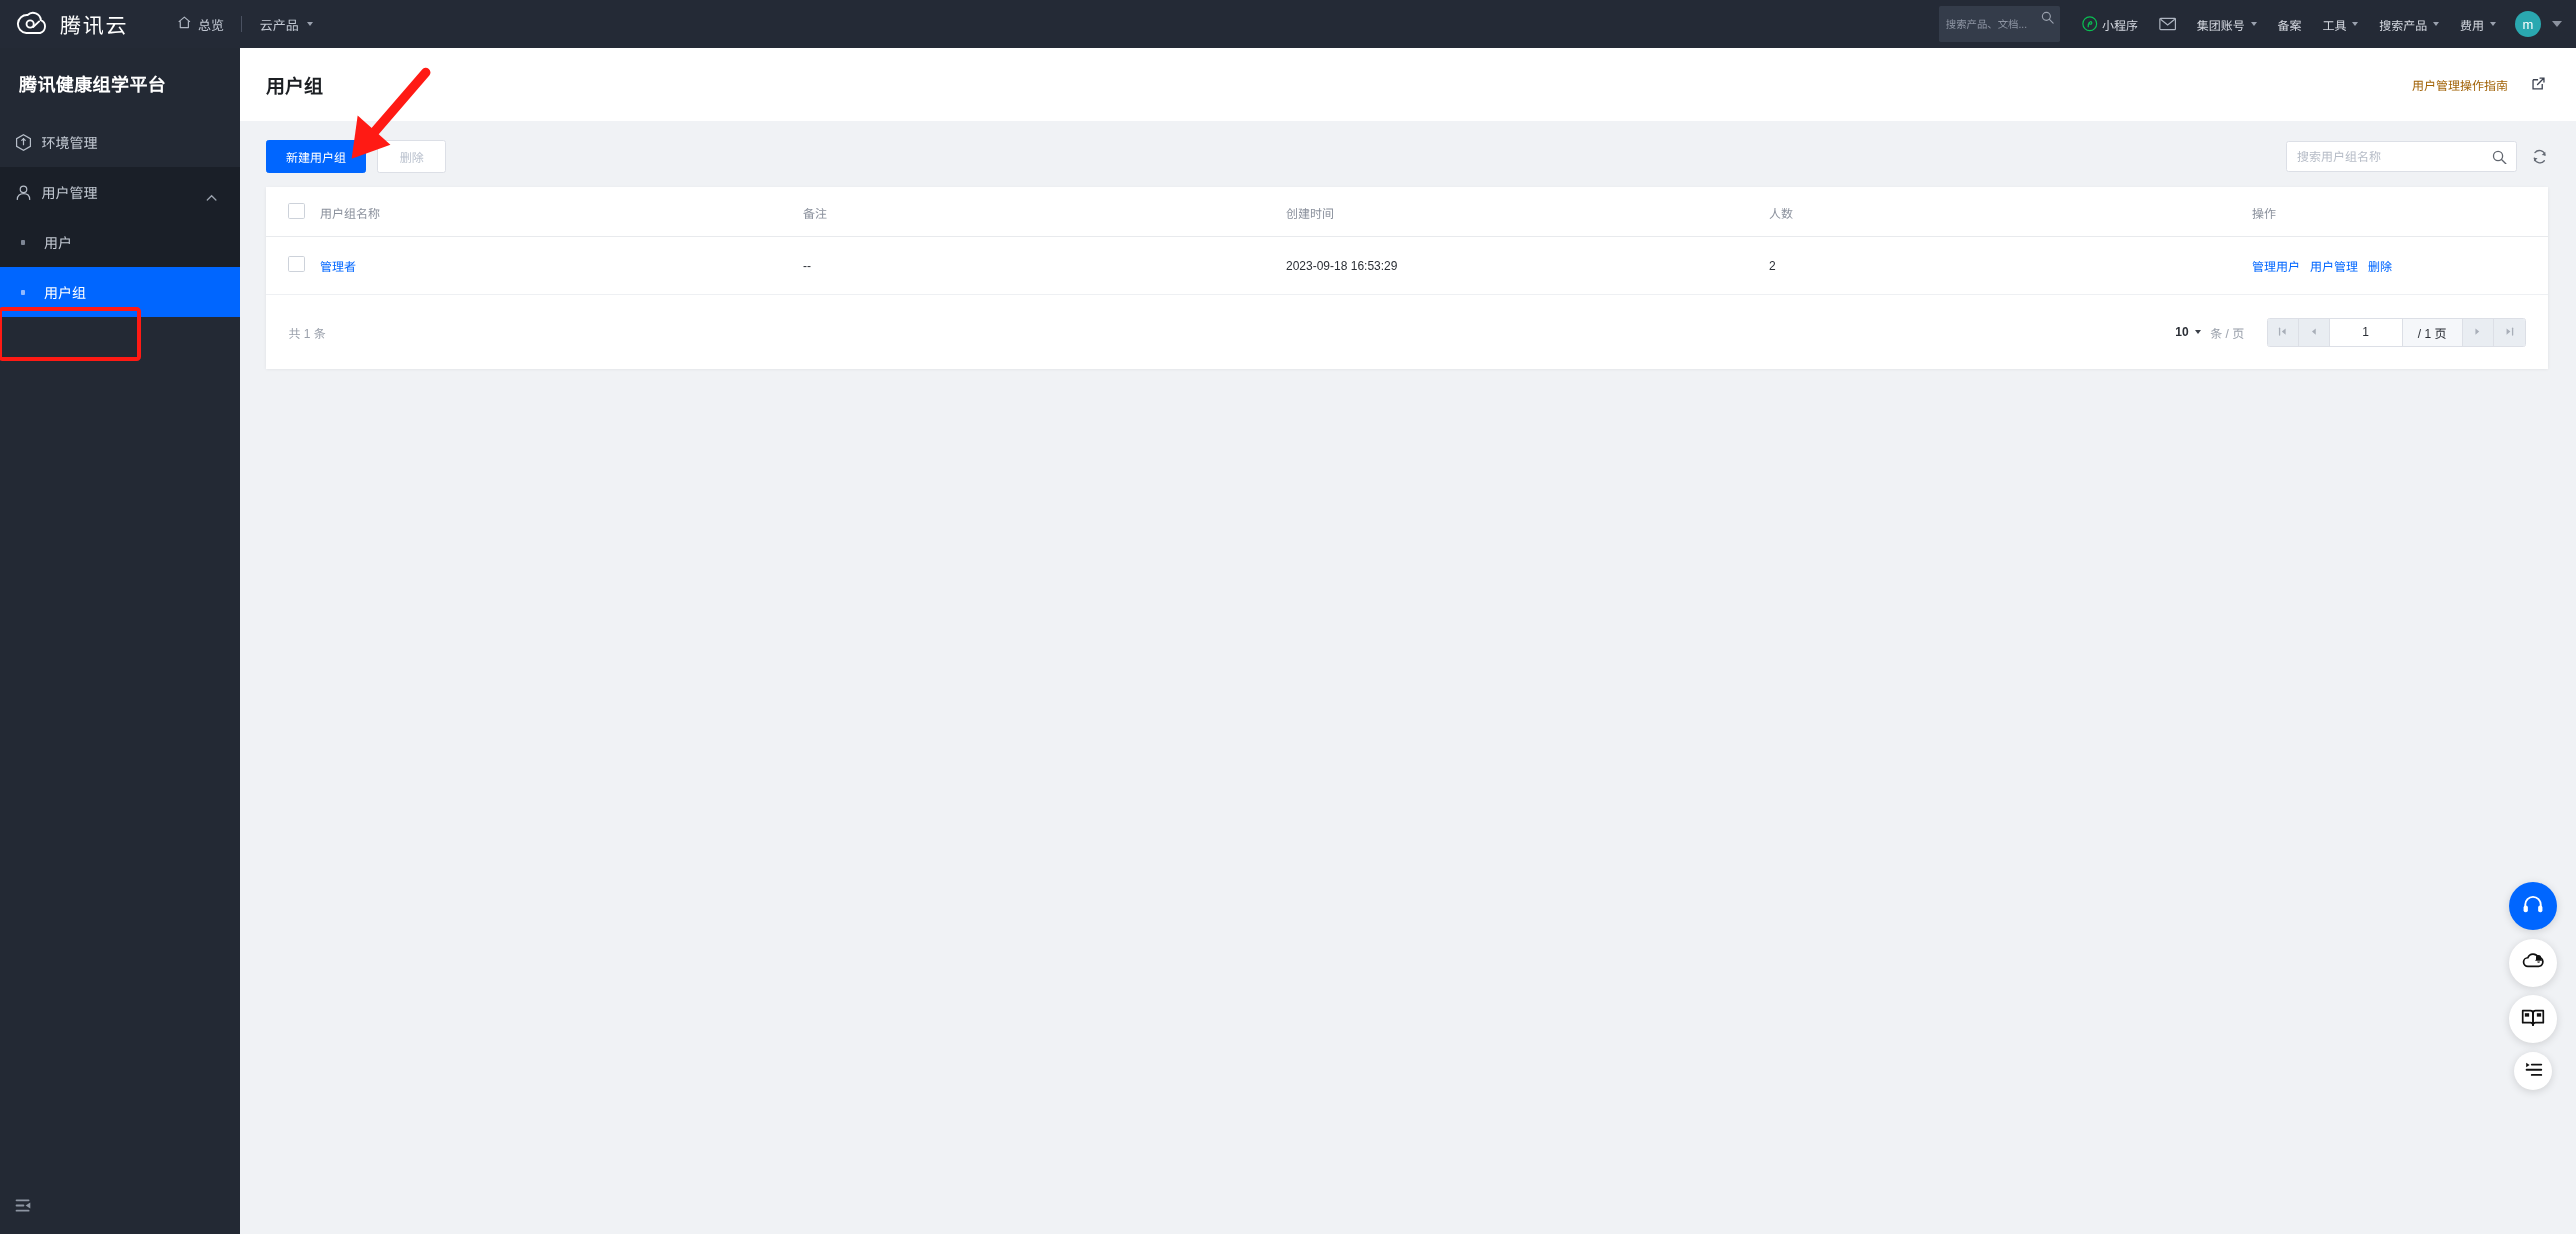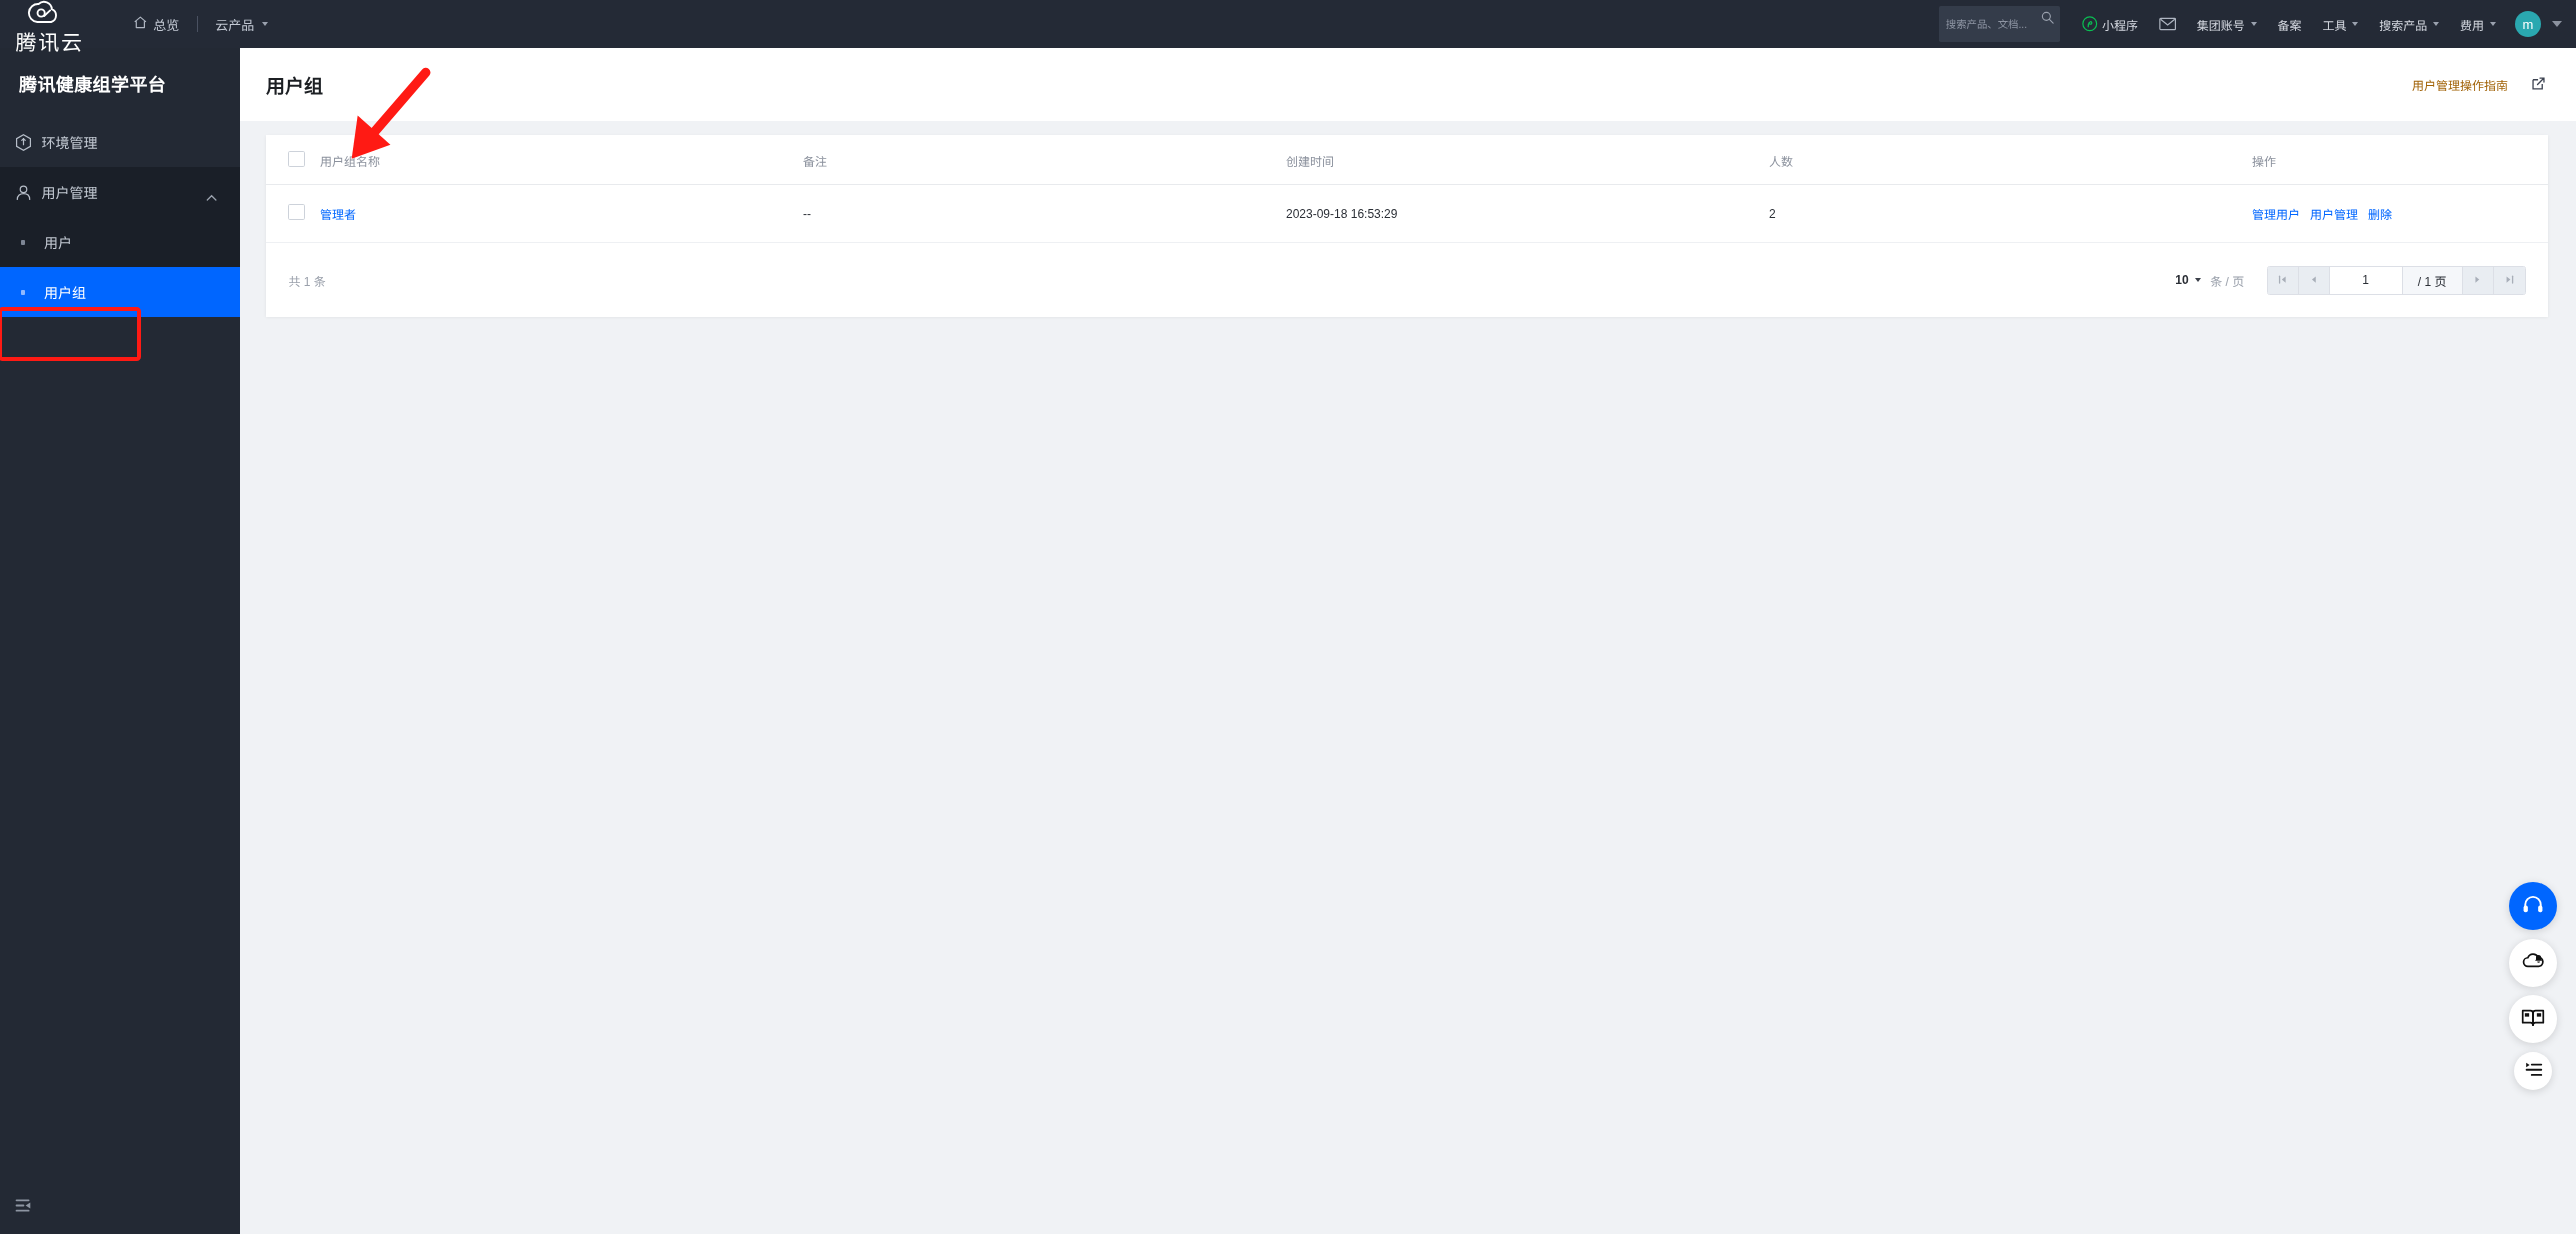--- a/index.html
+++ b/index.html
@@ -12,21 +12,21 @@
   #app { position: relative; width: 2576px; height: 1234px; }
 
   
   .topbar {
     position: absolute; top: 0; left: 0; width: 2576px; height: 48px;
     background: #242a36;
     display: flex; align-items: center;
     color: #d2d6dd;
     z-index: 40;
   }
-  .brand { display: flex; align-items: center; padding-left: 15.5px; height: 48px; flex-direction: column; }
+  .brand { display: flex; align-items: center; padding-left: 15.5px; height: 48px; }
   .brand-logo { width: 36px; height: 26px; margin-right: 8.6px; }
   .brand-name { font-size: 21px; color: #ffffff; letter-spacing: 1.7px; font-weight: 400; }
 
   .nav-left { display: flex; align-items: center; margin-left: 35px; height: 48px; }
   .nav-left .nav-item {
     display: flex; align-items: center; gap: 6px;
     font-size: 13px; color: #c3c9d4; padding: 0 14px; height: 48px; cursor: pointer;
   }
   .nav-sep { width: 0.9px; height: 15.5px; background: #4a5161; margin: 0 3.5px; }
 
@@ -352,20 +352,44 @@
         <span>用户管理操作指南</span>
         <span>
           <svg width="13" height="13" viewBox="0 0 15 15">
             <path d="M1.2 3.2 H7 M1.2 3.2 V13.8 H11.8 V8" fill="none" stroke="#3c4250" stroke-width="1.5"></path>
             <path d="M6.4 8.6 L13.6 1.4 M9.2 1.2 H13.8 V5.8" fill="none" stroke="#3c4250" stroke-width="1.5" stroke-linecap="round"></path>
           </svg>
         </span>
       </div>
     </div>
 
+    <div class="toolbar">
+      <div class="btn btn-primary">新建用户组</div>
+      <div class="btn btn-disabled">删除</div>
+
+      <div class="toolbar-right">
+        <div class="tb-search">
+          <input type="text" placeholder="搜索用户组名称" style="">
+          <span class="ico">
+            <svg width="14.7" height="14.7" viewBox="0 0 17 17">
+              <circle cx="7" cy="7" r="5.3" fill="none" stroke="#60656e" stroke-width="1.5"></circle>
+              <path d="M11 11 L16 16" stroke="#60656e" stroke-width="1.5" stroke-linecap="round"></path>
+            </svg>
+          </span>
+        </div>
+        <span class="refresh-btn">
+          <svg width="17.3" height="17.3" viewBox="0 0 20 20">
+            <path d="M16.2 8.2 A6.6 6.6 0 0 0 4.6 5.3" fill="none" stroke="#646a74" stroke-width="1.6" stroke-linecap="round"></path>
+            <path d="M3.8 11.8 A6.6 6.6 0 0 0 15.4 14.7" fill="none" stroke="#646a74" stroke-width="1.6" stroke-linecap="round"></path>
+            <path d="M16.6 4.4 L16.4 8.6 L12.4 8.2 Z" fill="#646a74"></path>
+            <path d="M3.4 15.6 L3.6 11.4 L7.6 11.8 Z" fill="#646a74"></path>
+          </svg>
+        </span>
+      </div>
+    </div>
 
     <div class="card">
       <table>
         <thead>
           <tr>
             <th class="col-cb">
               <span class="cb"></span>
             </th>
             <th class="col-name">用户组名称</th>
             <th class="col-note">备注</th>

